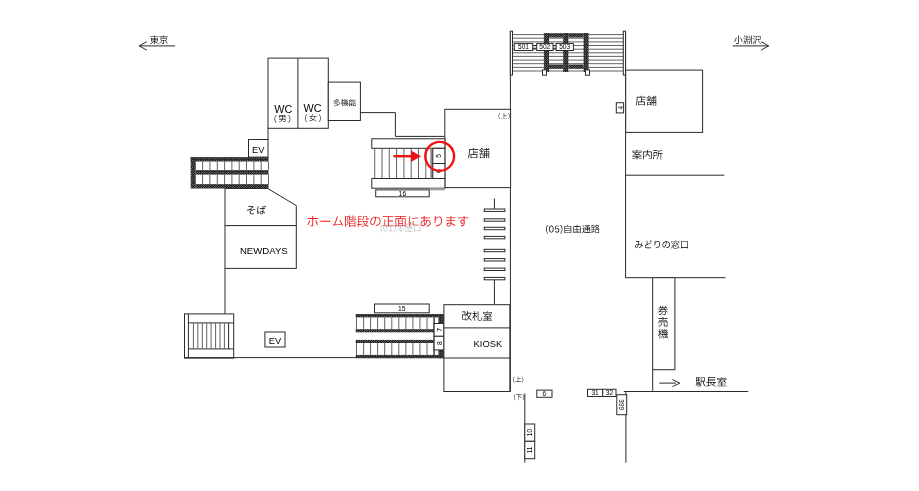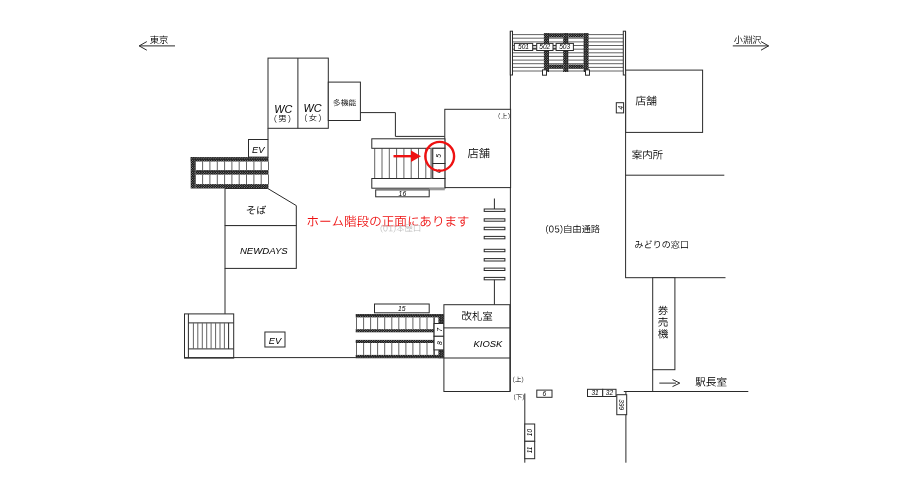--- a/index.html
+++ b/index.html
@@ -1,14 +1,14 @@
 <!DOCTYPE html>
 <html><head><meta charset="utf-8"><style>
 html,body{margin:0;padding:0;background:#fff;}
-#plan{position:relative;width:919px;height:491px;background:#fff;overflow:hidden;font-style:italic;}
+#plan{position:relative;width:919px;height:491px;background:#fff;overflow:hidden;}
 </style></head><body>
 <div id="plan">
 <svg width="919" height="491" viewBox="0 0 919 491">
 <defs>
 <pattern id="ck" width="2.4" height="2.4" patternUnits="userSpaceOnUse">
 <rect width="2.4" height="2.4" fill="#000000"></rect>
 <rect x="1.4" y="0.2" width="0.8" height="0.8" fill="#ffffff"></rect>
 <rect x="0.2" y="1.4" width="0.8" height="0.8" fill="#ffffff"></rect>
 </pattern>
 </defs>

